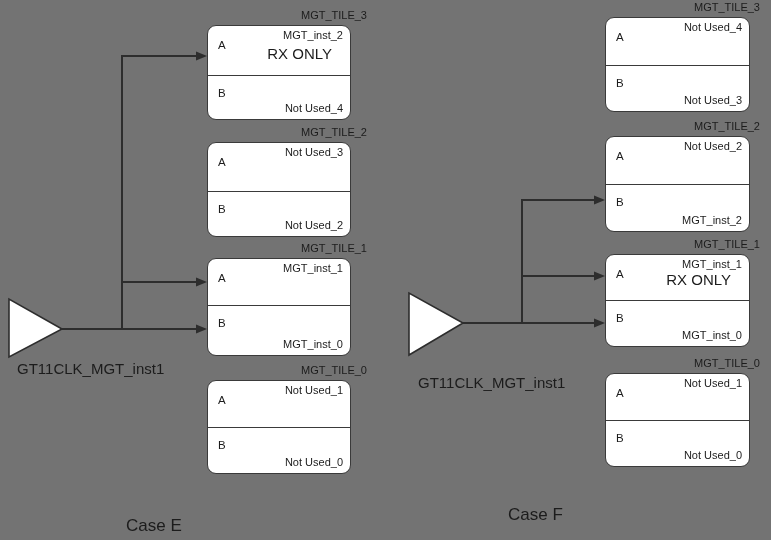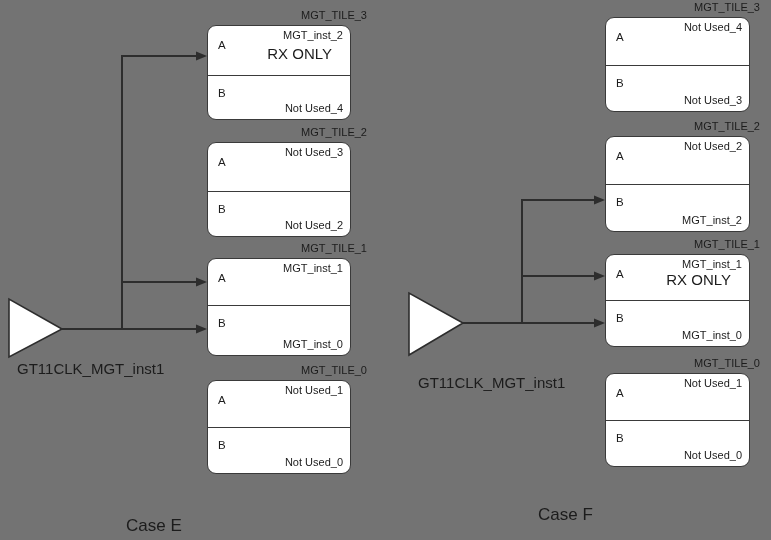--- a/index.html
+++ b/index.html
@@ -221,15 +221,15 @@
         <span class="upper-label">Not Used_1</span>
       </div>
       <div class="half half-lower">
         <span class="port-label">B</span>
         <span class="lower-label">Not Used_0</span>
       </div>
     </div>
   </div>
 
   <div class="buffer-label" style="left:402px; top:374px;">GT11CLK_MGT_inst1</div>
-  <div class="case-caption" style="left:538px; top:505px;">Case F</div>
+  <div class="case-caption" style="left:508px; top:505px;">Case F</div>
 
 </div>
 
 </body></html>

